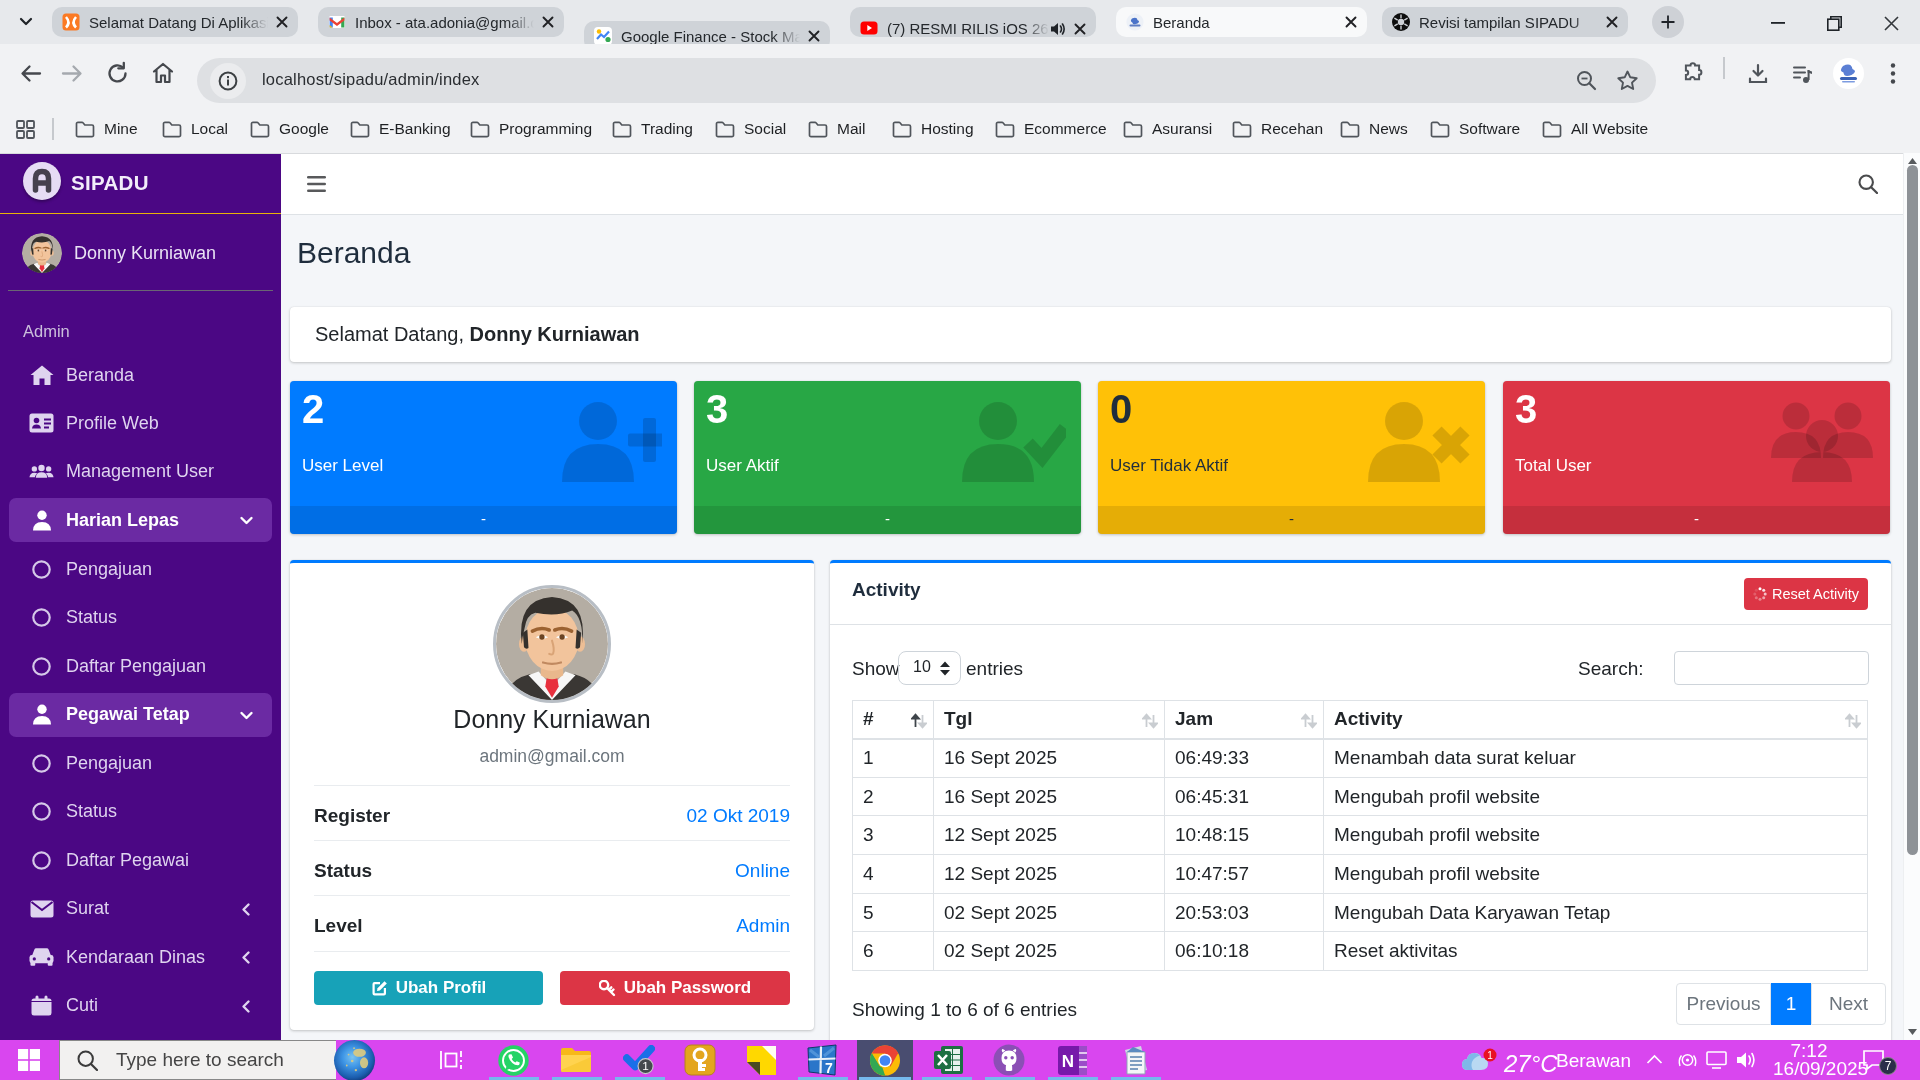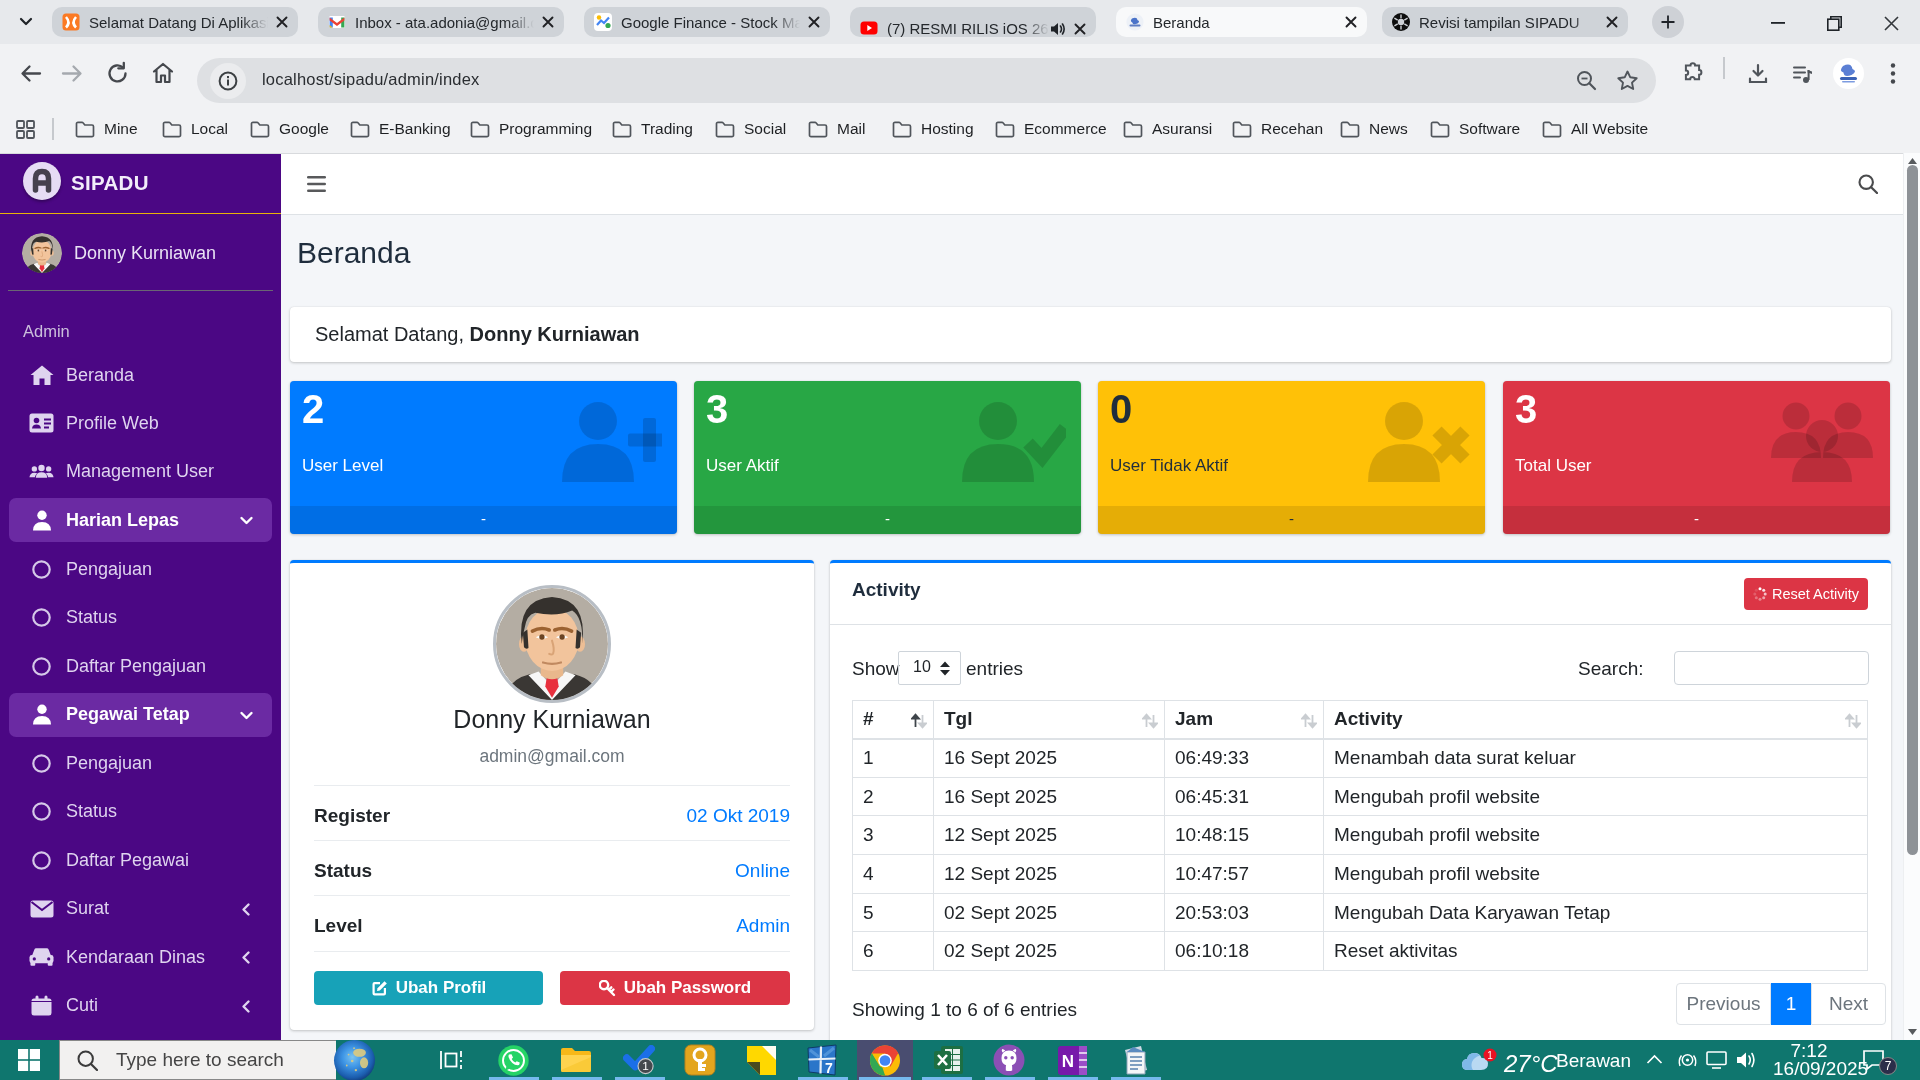--- a/index.html
+++ b/index.html
@@ -66,35 +66,35 @@
 .prow { position:absolute; left:24px; width:476px; height:55px; border-top:1px solid #E9ECEF; font-size:19px; }
 .prow b { position:absolute; left:0; top:19px; color:#212529; }
 .prow span { position:absolute; right:0; top:19px; color:#007BFF; }
 .pbtn { position:absolute; top:408px; height:34px; border-radius:4px; color:#fff; font-size:17px; font-weight:bold; display:flex; align-items:center; justify-content:center; gap:8px;text-align:center; }
 
 
 #acard .ahead { position:absolute; left:22px; top:16px; font-size:19px; font-weight:bold; color:#1F2D3D; }
 #acard .hline { position:absolute; left:0; top:61px; width:100%; height:1px; background:#DEE2E6; }
 #resetbtn { position:absolute; left:914px; top:15px; width:124px; height:32px; background:#DC3545; border-radius:4px; color:#fff; font-size:14.5px; display:flex; align-items:center; justify-content:center; gap:5px; }
 .showrow { position:absolute; left:22px; top:95px; font-size:19px; color:#212529; }
-#lensel { position:absolute; left:68px; top:88px; width:63px; height:34px; border:1px solid #CED4DA; border-radius:2px; }
+#lensel { position:absolute; left:68px; top:88px; width:63px; height:34px; border:1px solid #CED4DA; border-radius:8px; }
 #srch { position:absolute; left:844px; top:88px; width:195px; height:34px; border:1px solid #CED4DA; border-radius:4px; }
 #atable { position:absolute; left:22px; top:137px; width:1016px; border-collapse:collapse; font-size:19px; color:#212529; }
 #atable th { text-align:left; font-weight:bold; border:1px solid #DEE2E6; border-bottom:2px solid #DEE2E6; height:38px; padding:0 10px; position:relative; }
 #atable td { border:1px solid #DEE2E6; height:38.7px; padding:0 10px; }
 .sorter { position:absolute; right:6px; top:11px; }
 #showing { position:absolute; left:22px; top:436px; font-size:19px; color:#212529; }
 .pgbtn { position:absolute; top:420px; height:42px; border:1px solid #DEE2E6; background:#fff; color:#6C757D; font-size:19px; display:flex; align-items:center; justify-content:center; }
 
 
 #sbar { position:absolute; left:1903px; top:153px; width:17px; height:887px; background:#FBFCFD; border-left:1px solid #EDEFF1; }
 #sbar .thumb { position:absolute; left:3px; top:12px; width:11px; height:690px; background:#8E9297; border-radius:5.5px; }
 
 
-#taskbar { position:absolute; left:0; top:1040px; width:1920px; height:40px; background:#0f766e; }
+#taskbar { position:absolute; left:0; top:1040px; width:1920px; height:40px; background:#d946ef; }
 #tsearch { position:absolute; left:59px; top:0; width:277px; height:40px; background:#F2F1F0; border:1px solid #888; border-right:none; display:flex; align-items:center; }
 #tsearch .tst { font-size:19px; color:#454545; margin-left:18px; }
 .tbi { position:absolute; top:4px; width:32px; height:32px; display:flex; align-items:center; justify-content:center; }
 .uline { position:absolute; top:37px; height:3px; background:#76B9ED; }
 .trayt { position:absolute; color:#fff; font-size:19px; text-align:center; }
 </style>
 </head>
 <body>
 
 <div id="tabstrip">
@@ -118,21 +118,21 @@
         <rect x="1.6" y="4.5" width="3.2" height="10" fill="#4285F4"></rect>
         <rect x="13.2" y="4.5" width="3.2" height="10" fill="#34A853"></rect>
         <path d="M1.6 4.5 L9 10 L16.4 4.5 V7.6 L9 13 L1.6 7.6 Z" fill="#EA4335"></path>
         <path d="M1.6 12 V14.5 H4.8 Z" fill="#FBBC04"></path>
       </svg>
     <div class="ttl">Inbox - ata.adonia@gmail.c</div>
     <div class="cls"><svg width="16" height="16" viewBox="0 0 16 16">
           <path d="M3.5 3.5 L12.5 12.5 M12.5 3.5 L3.5 12.5" stroke="#202124" stroke-width="1.9" stroke-linecap="round"></path>
         </svg></div>
   </div>
-  <div class="tab" style="left:584px; width:246px;">
+  <div class="tab" style="left:584px; width:246px;margin-top:14px;">
     <svg class="favi" viewBox="0 0 18 18">
         <rect x="0" y="0" width="18" height="18" rx="4" fill="#fff"></rect>
         <path d="M3 12 L7 7.5 L10 10 L15 4.5" stroke="#4285F4" stroke-width="2.2" fill="none"></path>
         <circle cx="14" cy="12.5" r="2.6" fill="#34A853"></circle>
         <circle cx="5" cy="4.5" r="2.2" fill="#FBBC04"></circle>
       </svg>
     <div class="ttl">Google Finance - Stock Ma</div>
     <div class="cls"><svg width="16" height="16" viewBox="0 0 16 16">
           <path d="M3.5 3.5 L12.5 12.5 M12.5 3.5 L3.5 12.5" stroke="#202124" stroke-width="1.9" stroke-linecap="round"></path>
         </svg></div>

